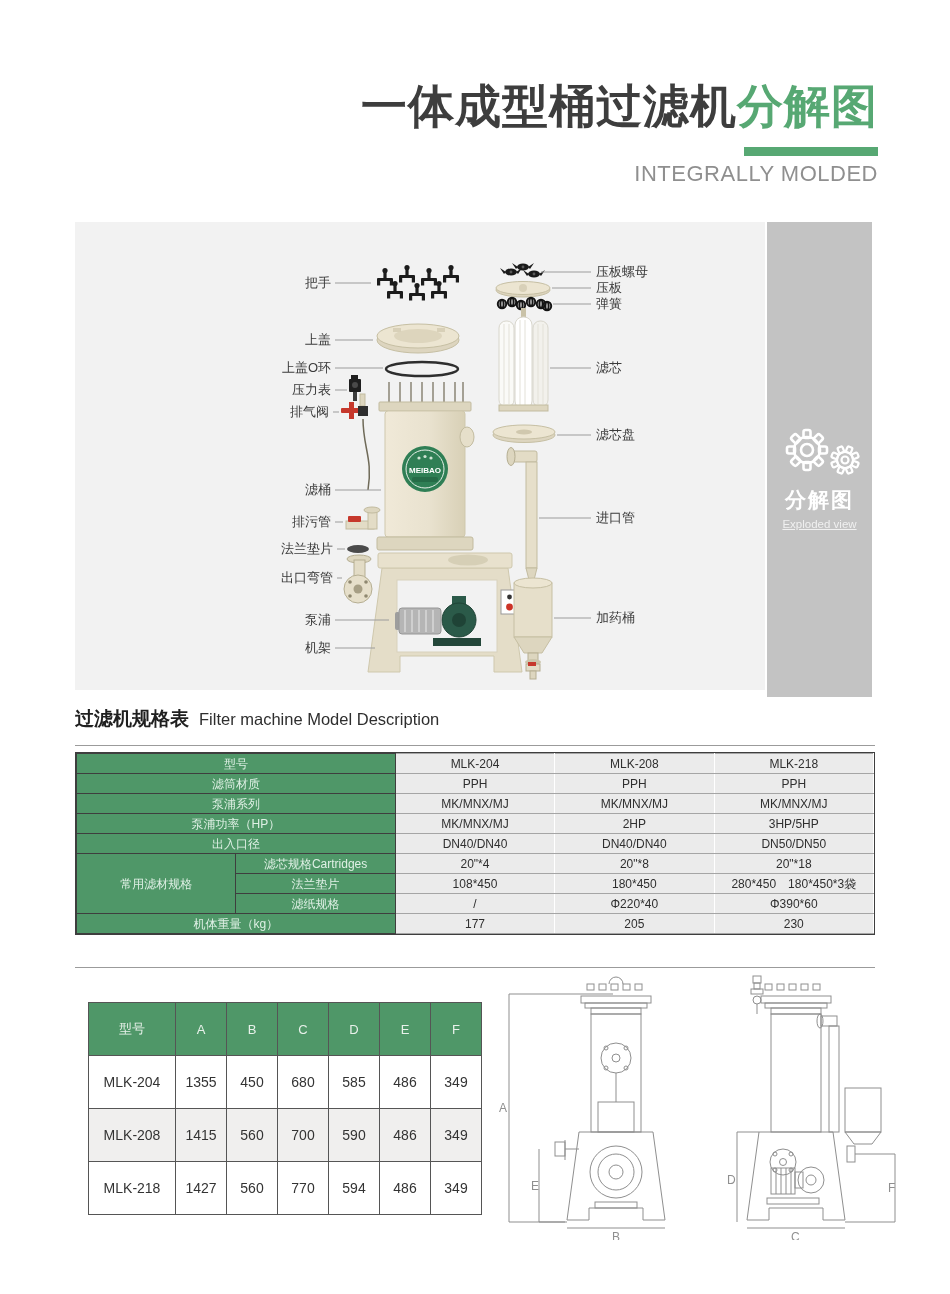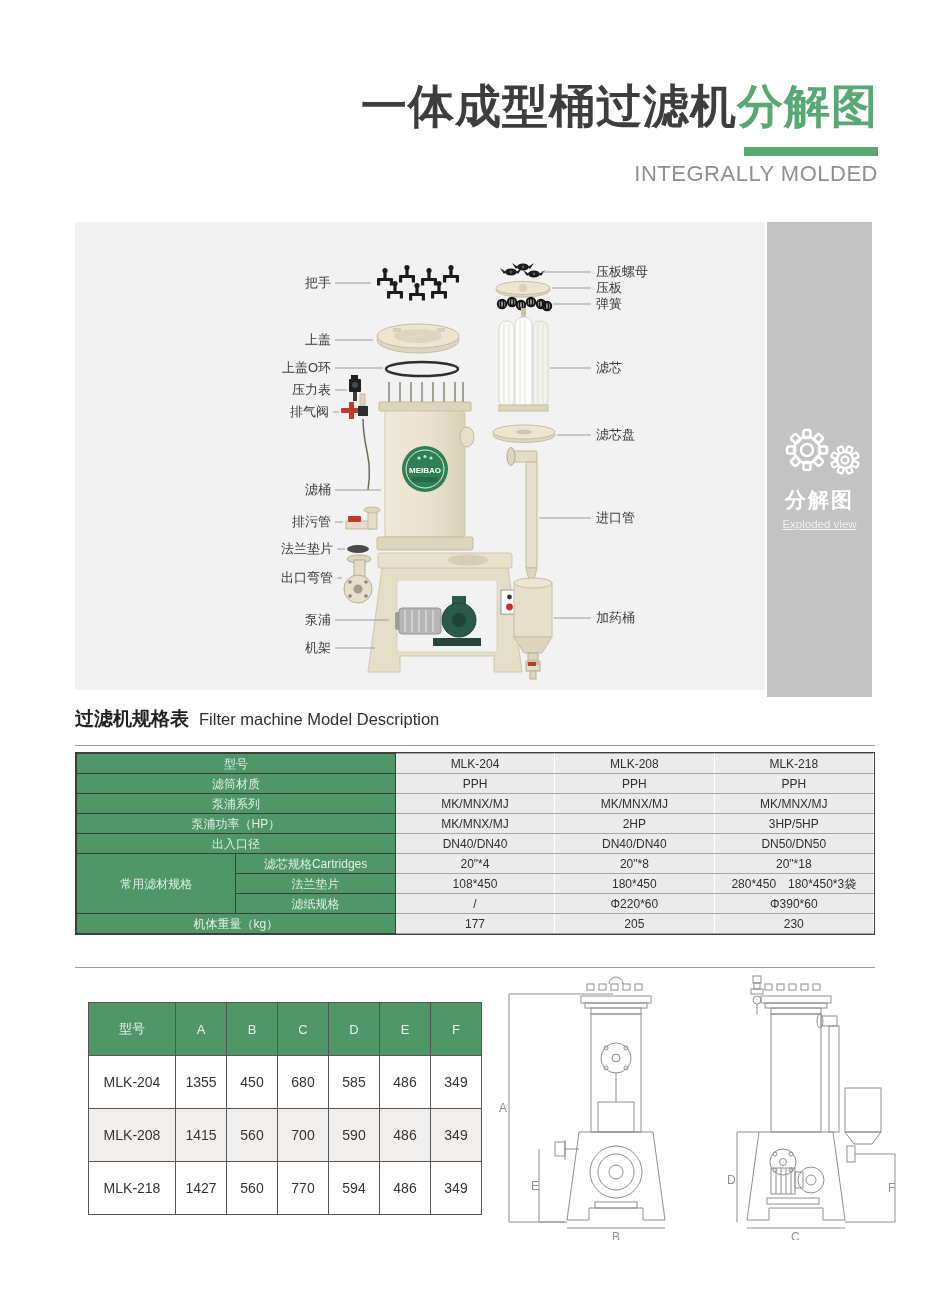--- a/index.html
+++ b/index.html
@@ -391,21 +391,21 @@
     </tr>
     <tr>
       <td class="g">法兰垫片</td>
       <td class="d">108*450</td>
       <td class="d">180*450</td>
       <td class="d">280*450　180*450*3袋</td>
     </tr>
     <tr>
       <td class="g">滤纸规格</td>
       <td class="d">/</td>
-      <td class="d">Φ220*60</td>
+      <td class="d">Φ220*40</td>
       <td class="d">Φ390*60</td>
     </tr>
     <tr>
       <td class="g" colspan="2">机体重量（kg）</td>
       <td class="d">177</td>
       <td class="d">205</td>
       <td class="d">230</td>
     </tr>
   </tbody>
       </table>

